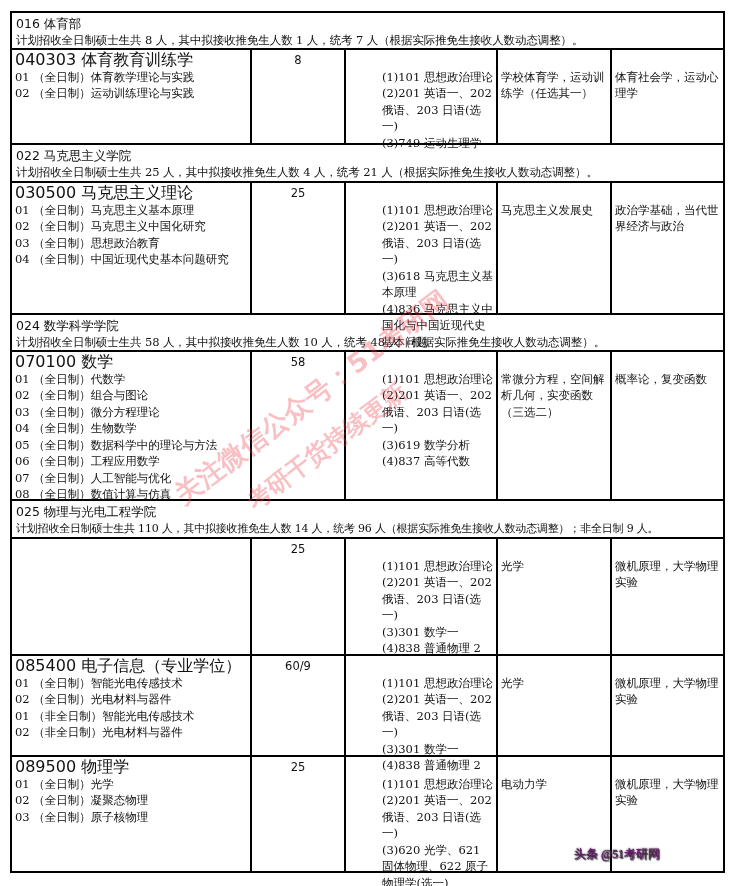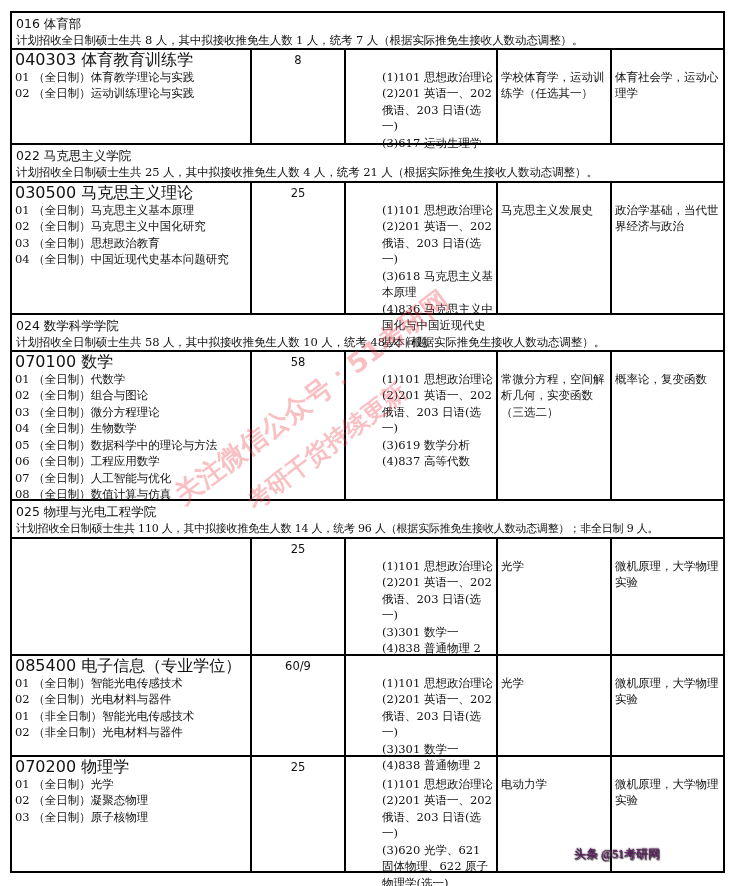--- a/index.html
+++ b/index.html
@@ -44,21 +44,21 @@
       <div class="major">040303  体育教育训练学</div>
       <div class="dir">01 （全日制）体育教学理论与实践</div>
       <div class="dir">02 （全日制）运动训练理论与实践</div>
     </div>
     <div class="cell c2">
         <div class="count">8</div>
       </div>
     <div class="cell c3 exam">
       <div>(1)101 思想政治理论</div>
       <div>(2)201 英语一、202 俄语、203 日语(选一)</div>
-      <div>(3)617 运动生理学</div>
+      <div>(3)749 运动生理学</div>
     </div>
     <div class="cell c4 note">学校体育学，运动训练学（任选其一）</div>
     <div class="cell c5 note">体育社会学，运动心理学</div>
   </div>
 
   <div class="hdr" style="top:132px;height:38px;">
     <div class="dept">022  马克思主义学院</div>
     <div class="plan">计划招收全日制硕士生共 25 人，其中拟接收推免生人数 4 人，统考 21 人（根据实际推免生接收人数动态调整）。</div>
   </div>
   <div class="row" style="top:170px;height:132px;">
@@ -145,21 +145,21 @@
       <div>(2)201 英语一、202 俄语、203 日语(选一)</div>
       <div>(3)301 数学一</div>
       <div>(4)838 普通物理 2</div>
     </div>
     <div class="cell c4 note">光学</div>
     <div class="cell c5 note">微机原理，大学物理实验</div>
   </div>
 
   <div class="row last" style="top:744px;height:114px;">
     <div class="cell c1">
-      <div class="major">070200  物理学</div>
+      <div class="major">089500  物理学</div>
       <div class="dir">01 （全日制）光学</div>
       <div class="dir">02 （全日制）凝聚态物理</div>
       <div class="dir">03 （全日制）原子核物理</div>
     </div>
     <div class="cell c2">
         <div class="count">25</div>
       </div>
     <div class="cell c3 exam">
       <div>(1)101 思想政治理论</div>
       <div>(2)201 英语一、202 俄语、203 日语(选一)</div>

